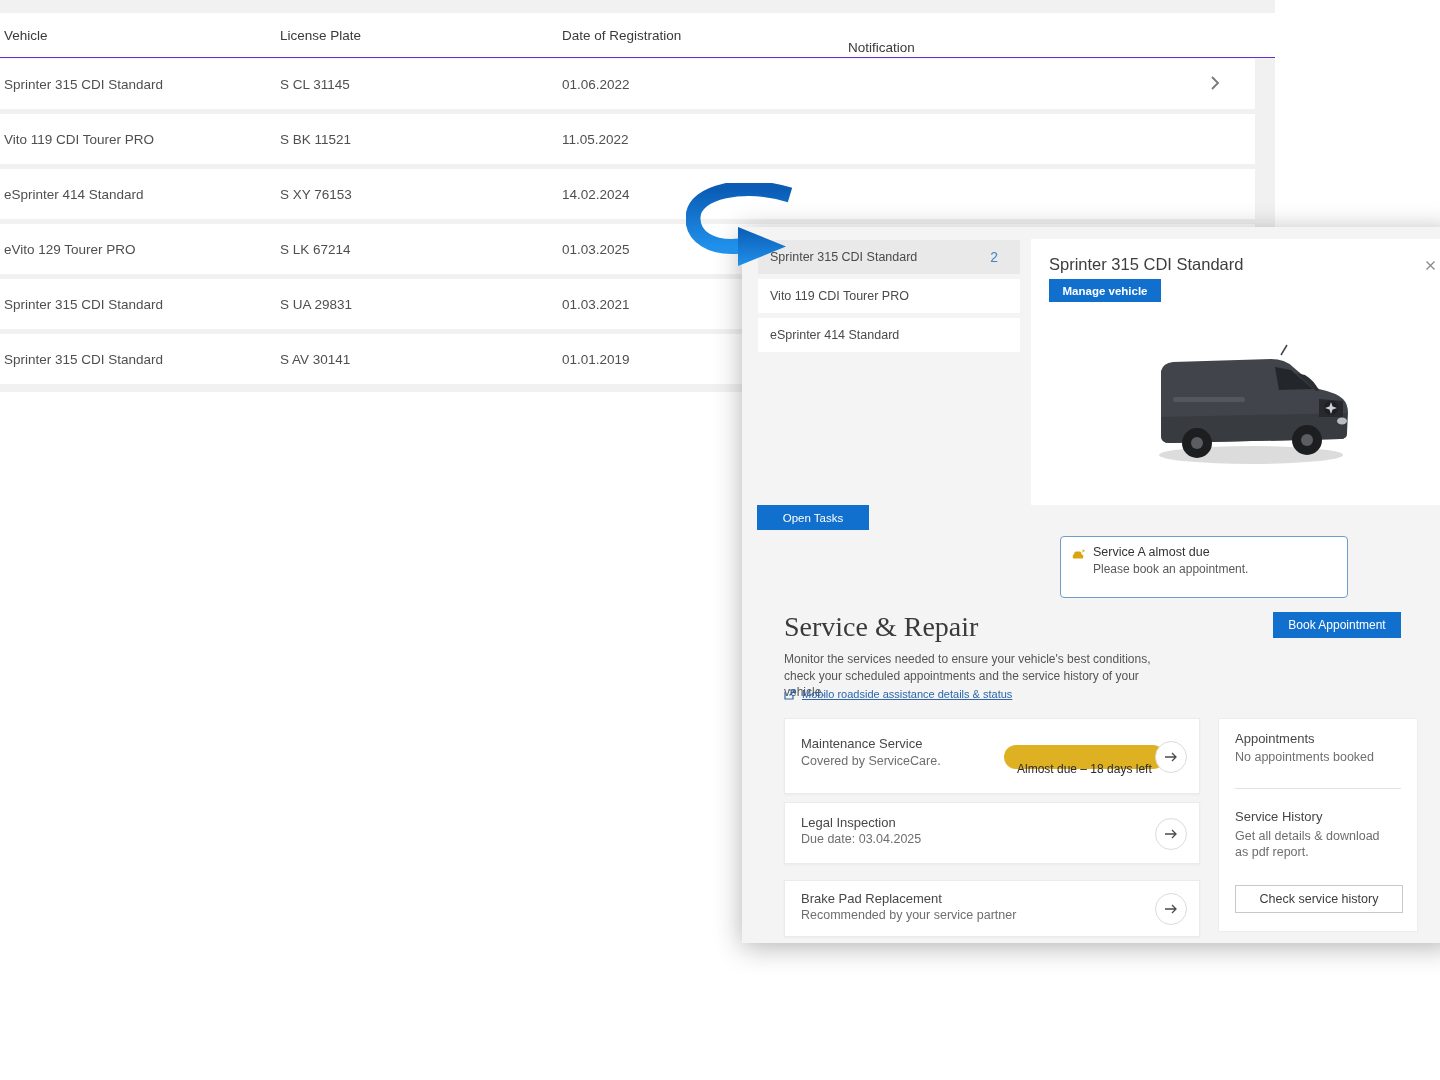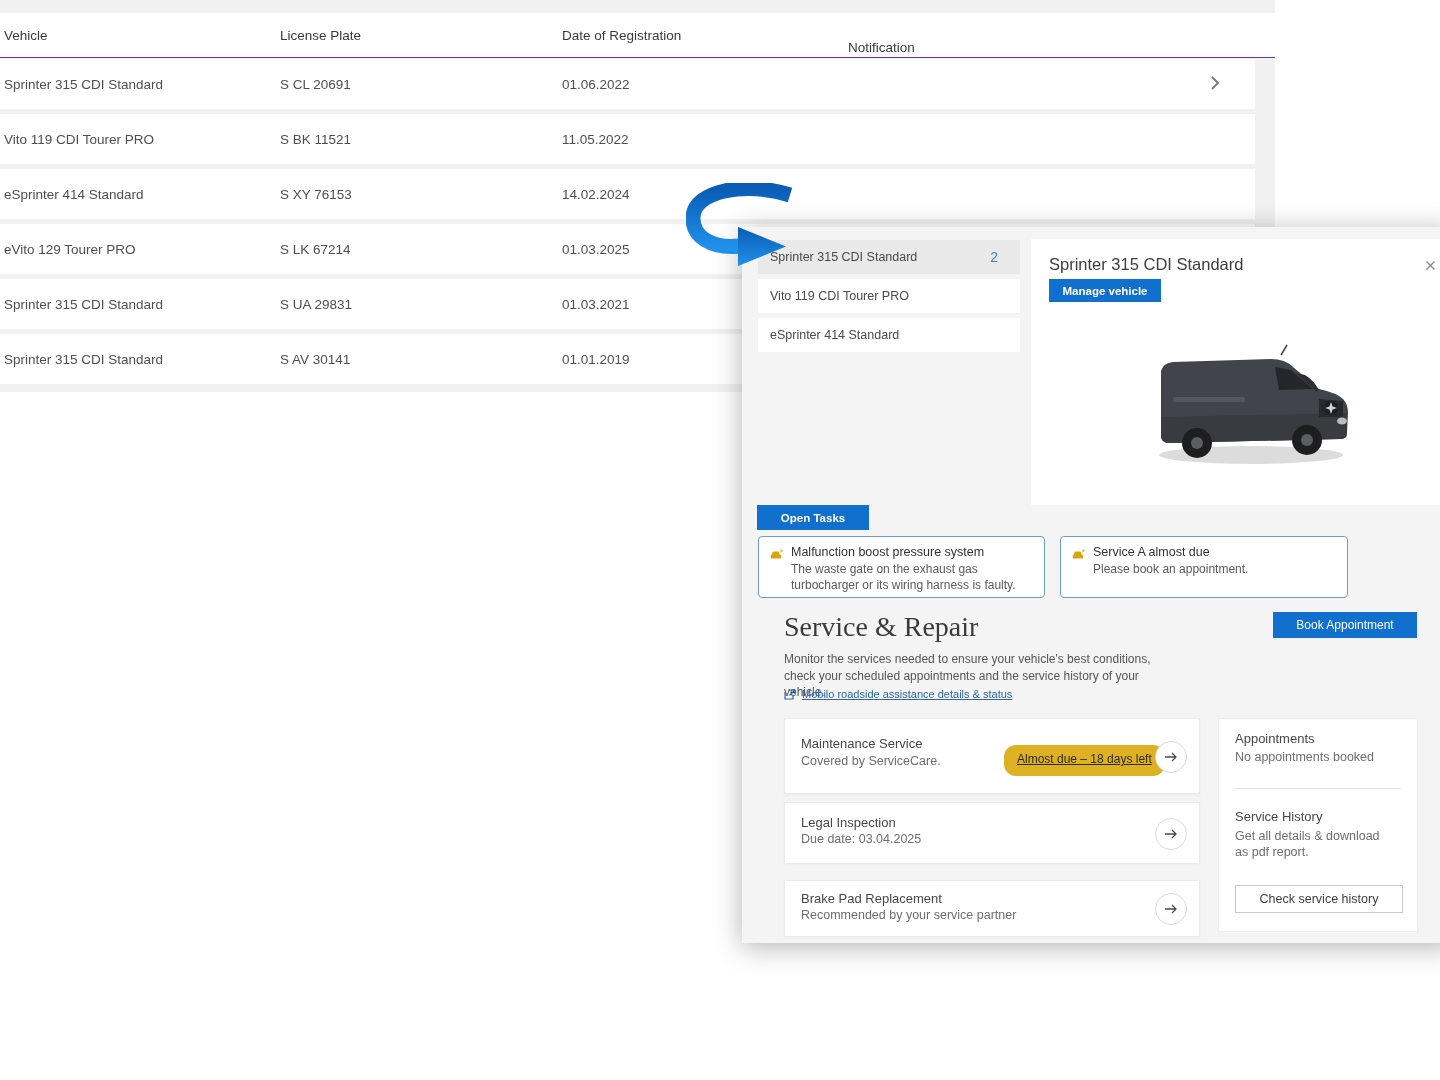--- a/index.html
+++ b/index.html
@@ -38,53 +38,53 @@
   #vcard { position:absolute; left:289px; top:12px; width:423px; height:266px; background:#fff; }
   #vcard-title { position:absolute; left:18px; top:16px; font-size:16.5px; color:#3d3d3d; }
   #vcard-close { position:absolute; left:390px; top:18px; width:18px; height:18px; background:none;
     border:none; cursor:pointer; }
   #manage-btn { position:absolute; left:18px; top:40px; width:112px; height:23px; background:#1170ce;
     border:none; color:#fff; font-size:11.5px; font-weight:bold; display:flex; align-items:center;
     justify-content:center; cursor:pointer; font-family:inherit; }
   #van-img { position:absolute; left:102px; top:98px; width:236px; height:140px; }
 
   #open-tasks { position:absolute; left:15px; top:278px; width:112px; height:25px; background:#1170ce;
-    border:none; color:#fff; font-size:11.5px; font-weight:bold; display:flex; align-items:center;
+    border:none; color:#fff; font-size:11.5px; font-weight:normal; display:flex; align-items:center;
     justify-content:center; cursor:pointer; font-family:inherit; }
 
   .task-card { position:absolute; top:309px; height:62px; background:#fff;
     border:1px solid #6f9dcb; border-radius:4px; cursor:pointer; }
   #task-0 { left:16px; width:287px; } #task-1 { left:318px; width:288px; }
   .task-icon { position:absolute; left:11px; top:10px; }
   .task-title { position:absolute; left:32px; top:8px; font-size:12.5px; color:#333; }
   .task-body { position:absolute; left:32px; top:25px; right:10px; font-size:12px;
     line-height:15.5px; color:#5a5a5a; }
 
   #svc-heading { position:absolute; left:42px; top:384px; font-family:"Liberation Serif", serif;
     font-size:28px; font-weight:normal; color:#3a3a3a; }
-  #book-btn { position:absolute; left:531px; top:385px; width:144px; height:26px; background:#1170ce;
+  #book-btn { position:absolute; left:531px; top:385px; width:128px; height:26px; background:#1170ce;
     border:none; color:#fff; font-size:12px; display:flex; align-items:center; justify-content:center;
     cursor:pointer; font-family:inherit; }
   #svc-desc { position:absolute; left:42px; top:424px; width:392px; font-size:12px;
     line-height:16.5px; color:#565656; }
   #svc-link { position:absolute; left:42px; top:461px; display:flex; align-items:flex-end; gap:6px;
     background:none; border:none; cursor:pointer; font-family:inherit; }
   #svc-link span { font-size:11px; color:#2d66ab; text-decoration:underline; }
 
   .svc-card { position:absolute; left:42px; width:416px; background:#fff; border:1px solid #ebebeb;
     box-shadow:0 1px 2px rgba(0,0,0,0.04); cursor:pointer; }
   #svc-card-0 { top:491px; height:76px; } #svc-card-1 { top:575px; height:62px; }
   #svc-card-2 { top:653px; height:57px; }
   .svc-title { position:absolute; left:16px; font-size:13px; color:#474747; }
   .svc-sub { position:absolute; left:16px; font-size:12.5px; color:#6e6e6e; }
   #svc-card-0 .svc-title { top:17px; } #svc-card-0 .svc-sub { top:35px; }
   #svc-card-1 .svc-title { top:12px; } #svc-card-1 .svc-sub { top:29px; }
   #svc-card-2 .svc-title { top:10px; } #svc-card-2 .svc-sub { top:27px; }
-  #due-badge { position:absolute; left:219px; top:26px; height:31px; border-radius:12px;
-    background:#ddb122; color:#2b2b2b; font-size:12px; line-height:24px; padding:2px 13px;text-decoration:underline; }
+  #due-badge { position:absolute; left:219px; top:26px; height:24px; border-radius:12px;
+    background:#ddb122; color:#2b2b2b; font-size:12px; line-height:24px; padding:12px 13px; }
   .circle-btn { position:absolute; right:12px; width:32px; height:32px; border:1px solid #dcdcdc;
     border-radius:50%; background:#fff; cursor:pointer; display:flex; align-items:center;
     justify-content:center; }
   #svc-card-0 .circle-btn { top:22px; } #svc-card-1 .circle-btn { top:15px; }
   #svc-card-2 .circle-btn { top:12px; }
 
   #right-col { position:absolute; left:476px; top:491px; width:200px; height:214px; background:#fff;
     border:1px solid #ededed; }
   #appt-title { position:absolute; left:16px; top:12px; font-size:13px; color:#474747; }
   #appt-sub { position:absolute; left:16px; top:31px; width:175px; font-size:12.5px; color:#6e6e6e; }
@@ -104,21 +104,21 @@
 <div id="table-wrap">
   <div id="table-head">
     <span class="hcell c-vehicle">Vehicle</span>
     <span class="hcell c-plate">License Plate</span>
     <span class="hcell c-date">Date of Registration</span>
     <span class="hcell c-notif">Notification</span>
   </div>
 
   <div class="trow" id="row-0">
     <span class="tcell c-vehicle">Sprinter 315 CDI Standard</span>
-    <span class="tcell c-plate">S CL 20691</span>
+    <span class="tcell c-plate">S CL 31145</span>
     <span class="tcell c-date">01.06.2022</span>
     <button id="row-chevron">
       <svg width="16" height="16" viewBox="0 0 16 16">
         <path d="M5 2 L11 8 L5 14" stroke="#777" stroke-width="1.8" fill="none"></path>
       </svg>
     </button>
   </div>
 
   <div class="trow" id="row-1">
     <span class="tcell c-vehicle">Vito 119 CDI Tourer PRO</span>
@@ -184,31 +184,20 @@
         <circle cx="64" cy="106" r="6" fill="#5a5e63"></circle>
         <circle cx="174" cy="103" r="15" fill="#1c1e20"></circle>
         <circle cx="174" cy="103" r="6" fill="#5a5e63"></circle>
         <line x1="148" y1="18" x2="154" y2="8" stroke="#41454b" stroke-width="1.5"></line>
       </svg>
     </div>
   </div>
 
   <button id="open-tasks">Open Tasks</button>
 
-  <div class="task-card" id="task-0">
-    <span class="task-icon">
-      <svg width="13" height="12" viewBox="0 0 13 12">
-        <path d="M1.5 6 L2.8 3.2 Q3.1 2.6 3.8 2.6 L7.8 2.6 Q8.5 2.6 8.8 3.2 L10 6 Z" fill="#d9a410"></path>
-        <rect x="0.8" y="5.8" width="10.4" height="3.6" rx="1" fill="#d9a410"></rect>
-        <path d="M10.2 3.4 L12 1.2 M12 1.2 L10.6 1.1 M12 1.2 L11.9 2.6" stroke="#d9a410" stroke-width="1" fill="none"></path>
-      </svg>
-    </span>
-    <div class="task-title">Malfunction boost pressure system</div>
-    <div class="task-body">The waste gate on the exhaust gas turbocharger or its wiring harness is faulty.</div>
-  </div>
   <div class="task-card" id="task-1">
     <span class="task-icon">
       <svg width="13" height="12" viewBox="0 0 13 12">
         <path d="M1.5 6 L2.8 3.2 Q3.1 2.6 3.8 2.6 L7.8 2.6 Q8.5 2.6 8.8 3.2 L10 6 Z" fill="#d9a410"></path>
         <rect x="0.8" y="5.8" width="10.4" height="3.6" rx="1" fill="#d9a410"></rect>
         <path d="M10.2 3.4 L12 1.2 M12 1.2 L10.6 1.1 M12 1.2 L11.9 2.6" stroke="#d9a410" stroke-width="1" fill="none"></path>
       </svg>
     </span>
     <div class="task-title">Service A almost due</div>
     <div class="task-body">Please book an appointment.</div>

